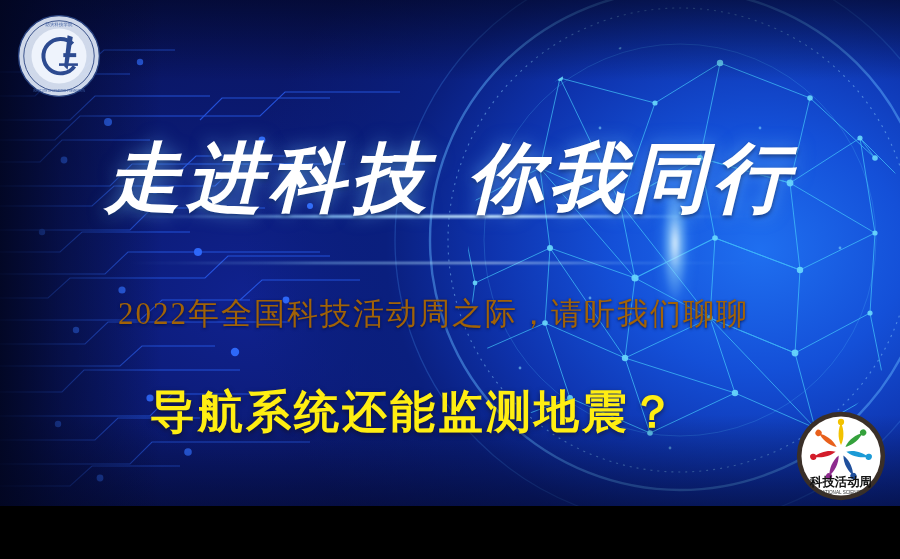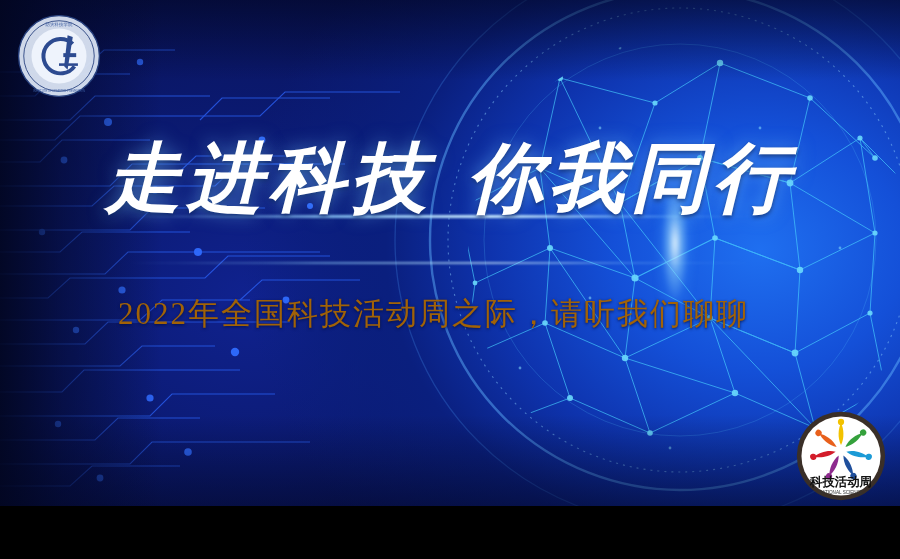--- a/index.html
+++ b/index.html
@@ -256,20 +256,21 @@
   </svg>
 
   <div class="main-title">
     <span>走进科技</span><span class="gap"></span><span>你我同行</span>
   </div>
 
   <div class="subtitle">
     <span class="l1">2022年全国科技活动周之际，请听我们聊聊</span>
   </div>
 
+  <div class="headline">导航系统还能监测地震？</div>
 
   <svg class="sci-badge" viewBox="0 0 100 100">
     <circle cx="50" cy="50" r="48" fill="#3a2f28"></circle>
     <circle cx="50" cy="50" r="43" fill="#ffffff"></circle>
     <g transform="translate(50,44)">
       <g transform="rotate(0)">
         <path d="M0 -6 C4 -14 3 -24 0 -30 C-3 -24 -4 -14 0 -6 Z" fill="#f2c200"></path>
         <circle cx="0" cy="-31" r="3.4" fill="#f2c200"></circle>
       </g>
       <g transform="rotate(51)">

